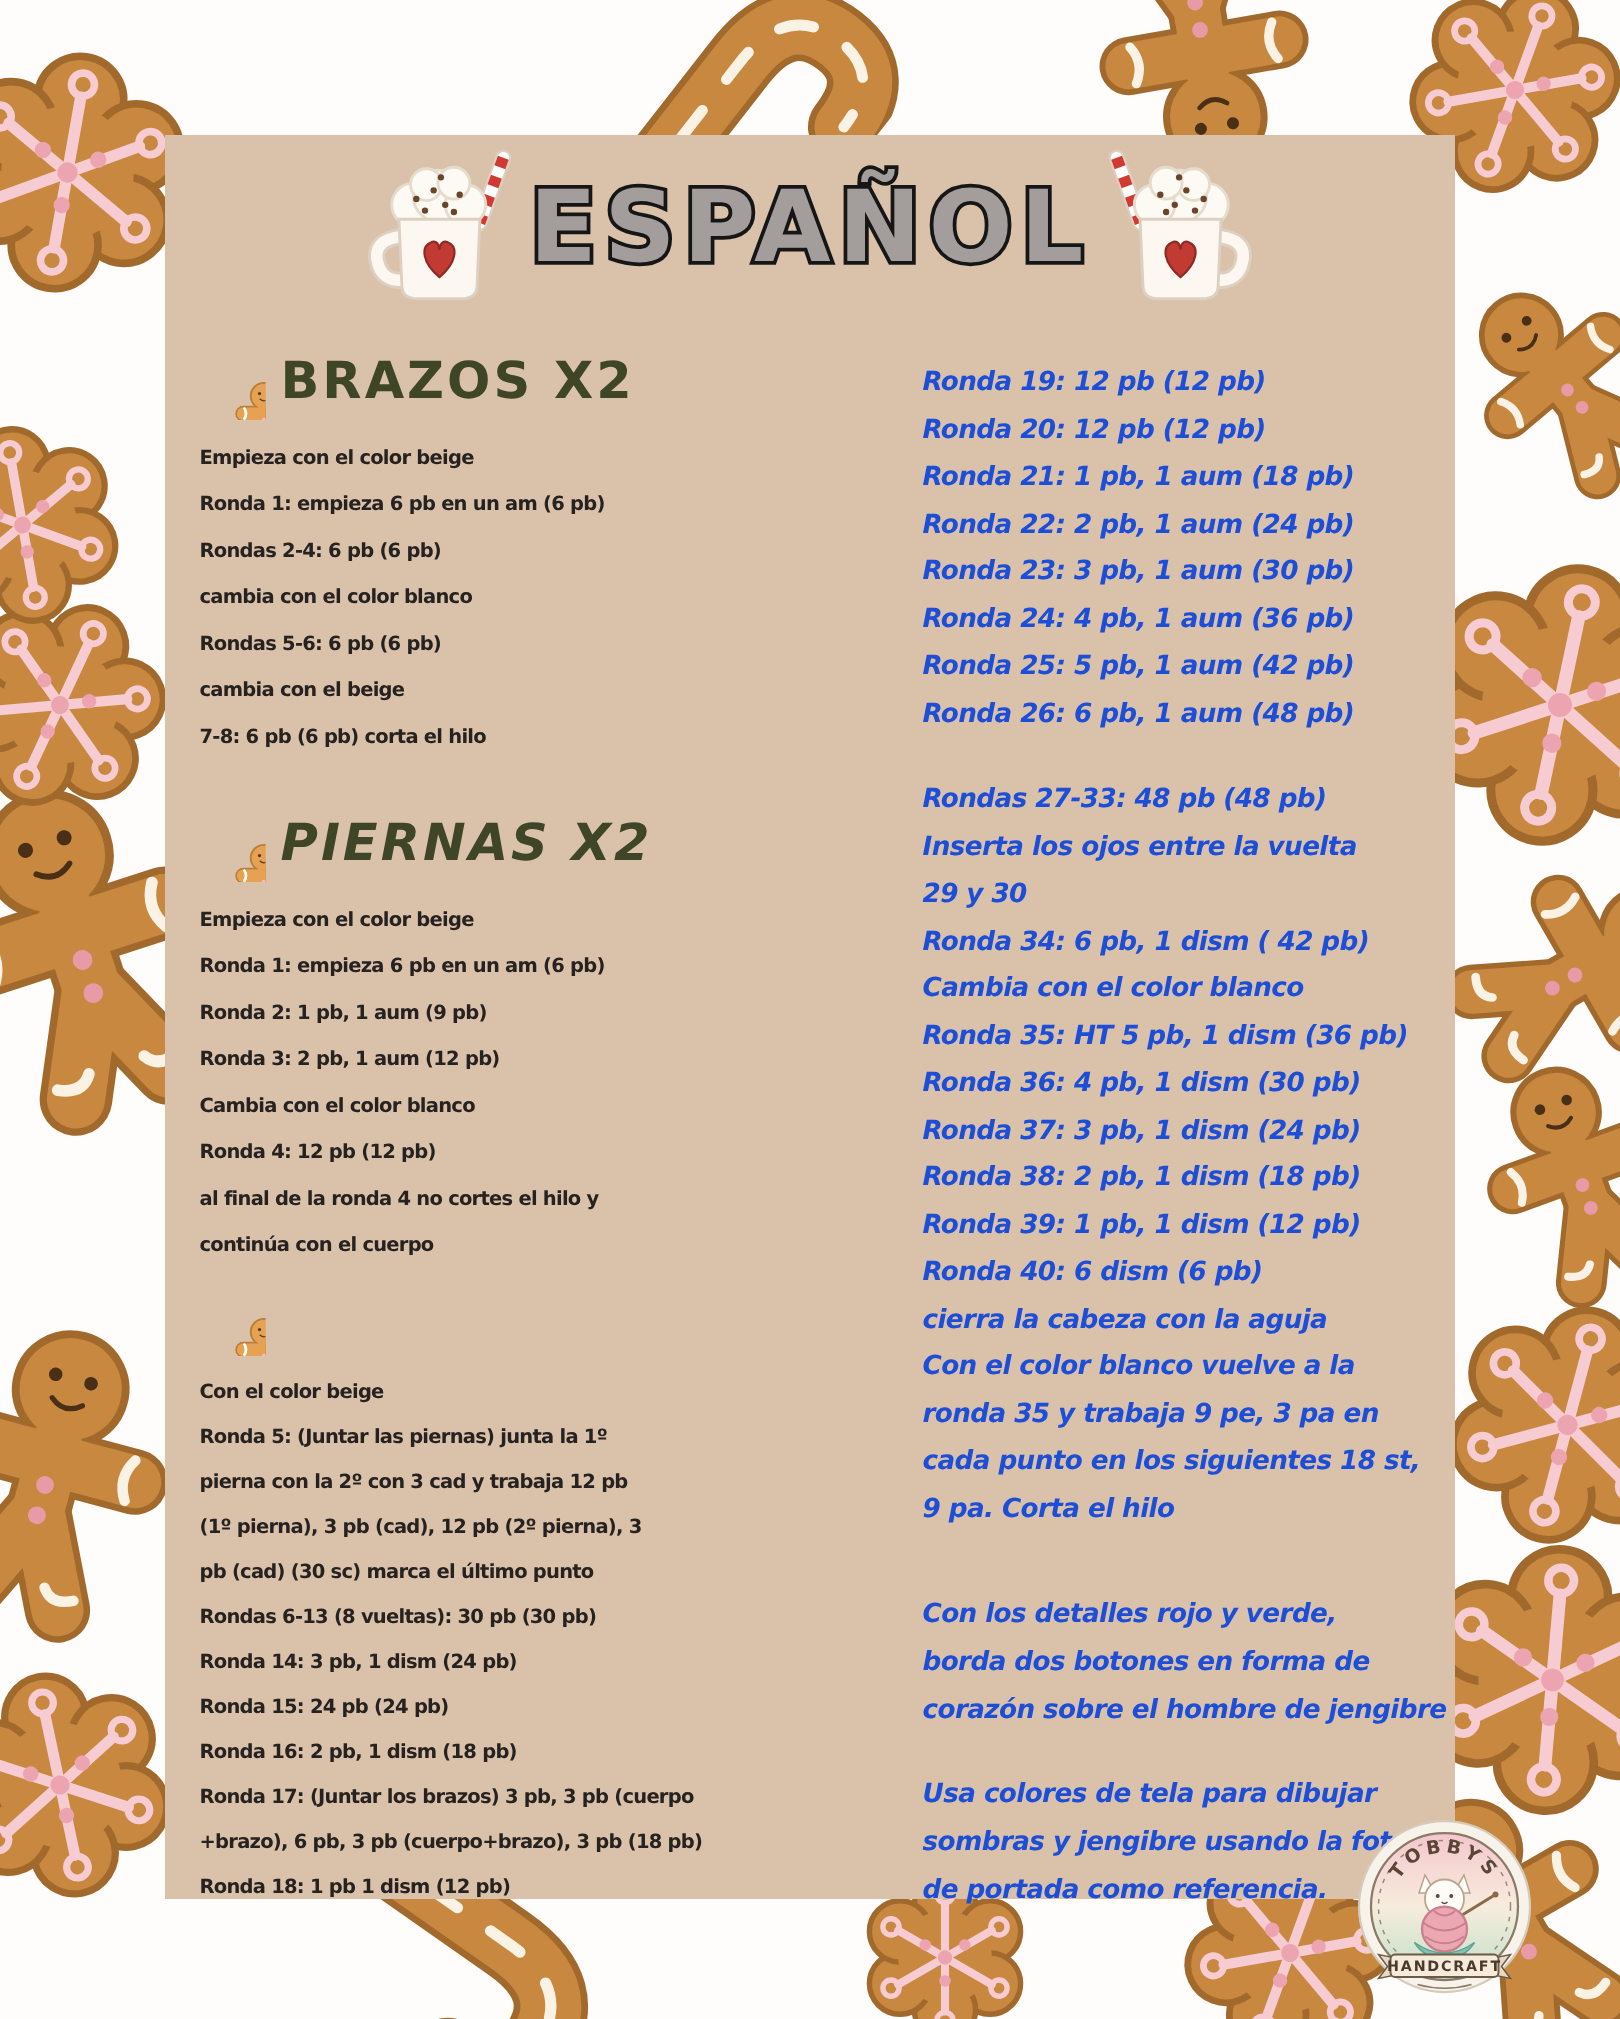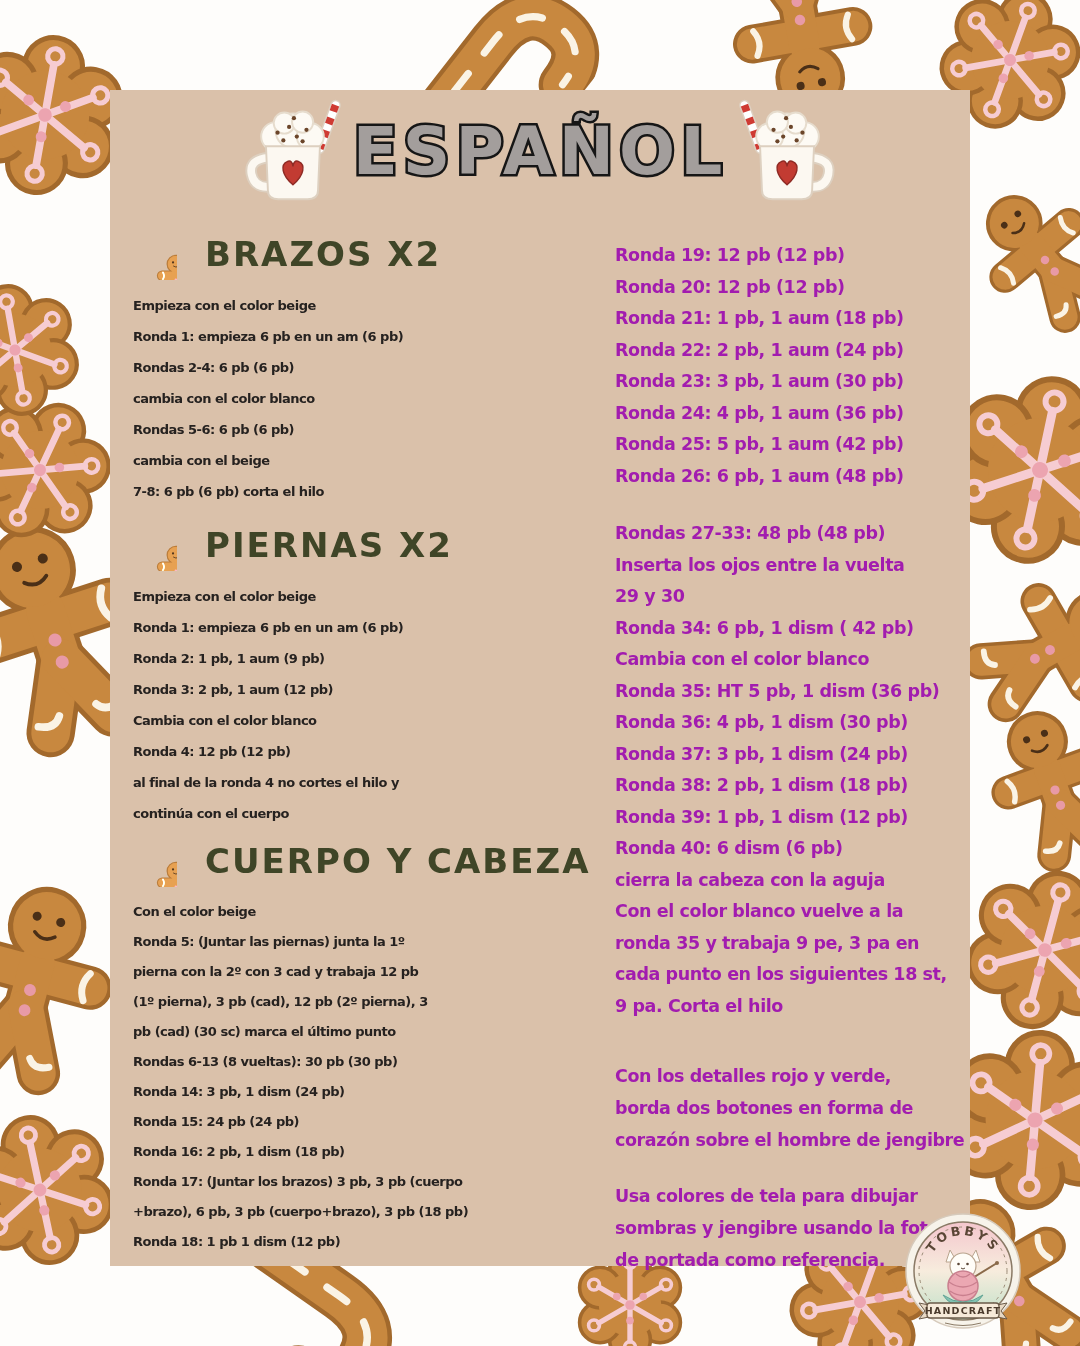--- a/index.html
+++ b/index.html
@@ -7,23 +7,23 @@
           font-family:"DejaVu Sans",sans-serif;padding-left:39px;}
   .bg{position:absolute;left:0;top:0;}
   .panel{position:absolute;left:110px;top:90px;width:860px;height:1176px;background:#dac1aa;}
   .title-row{position:absolute;left:110px;top:98px;width:860px;display:flex;align-items:center;
              justify-content:center;gap:8px;}
   .page-title{font-size:66px;font-weight:700;color:#a39e9c;letter-spacing:5px;
               -webkit-text-stroke:5px #161616;paint-order:stroke fill;}
   .mug{width:106px;height:106px;flex:0 0 auto;}
   .mug.flip{transform:scaleX(-1);}
   .col-left{position:absolute;left:133px;top:228px;width:478px;color:#262220;}
-  .col-right{position:absolute;left:615px;top:240px;width:358px;color:#a21caf;}
-  .sec-head{display:flex;align-items:center;gap:28px;margin:0 0 10px 0;height:52px;}
-  .sec-head.m12{margin-top:12px;}
+  .col-right{position:absolute;left:615px;top:240px;width:358px;color:#1d4ed8;font-style:italic;}
+  .sec-head{display:flex;align-items:center;gap:10px;margin:0 0 10px 0;height:52px;}
+  .sec-head.m12{margin-top:29px;font-style:italic;}
   .sec-head.m6{margin-top:6px;}
   .h-icon{width:44px;height:52px;filter:brightness(1.18) saturate(.92);}
   .sec-title{font-size:34px;font-weight:700;color:#3f4527;letter-spacing:2px;white-space:nowrap;}
   .line{font-size:13px;font-weight:700;letter-spacing:-0.5px;line-height:31px;white-space:nowrap;}
   .sec-cuerpo .line{line-height:30px;}
   .col-right .line{font-size:17.5px;letter-spacing:-0.4px;line-height:31.5px;}
   .group-b{margin-top:26px;}
   .group-c{margin-top:38px;}
   .group-c .line,.group-d .line{line-height:32px;}
   .group-d{margin-top:24px;}
@@ -238,21 +238,20 @@
       <div class="line">Cambia con el color blanco</div>
       <div class="line">Ronda 4: 12 pb (12 pb)</div>
       <div class="line">al final de la ronda 4 no cortes el hilo y</div>
       <div class="line">continúa con el cuerpo</div>
     </div>
 
     <div class="sec-head m6">
       <svg class="h-icon" viewBox="-50 -62 100 124">
           <use href="#gman"></use>
         </svg>
-      <div class="sec-title">CUERPO Y CABEZA</div>
     </div>
     <div class="sec-cuerpo">
       <div class="line">Con el color beige</div>
       <div class="line">Ronda 5: (Juntar las piernas) junta la 1º</div>
       <div class="line">pierna con la 2º con 3 cad y trabaja 12 pb</div>
       <div class="line">(1º pierna), 3 pb (cad), 12 pb (2º pierna), 3</div>
       <div class="line">pb (cad) (30 sc) marca el último punto</div>
       <div class="line">Rondas 6-13 (8 vueltas): 30 pb (30 pb)</div>
       <div class="line">Ronda 14: 3 pb, 1 dism (24 pb)</div>
       <div class="line">Ronda 15: 24 pb (24 pb)</div>

